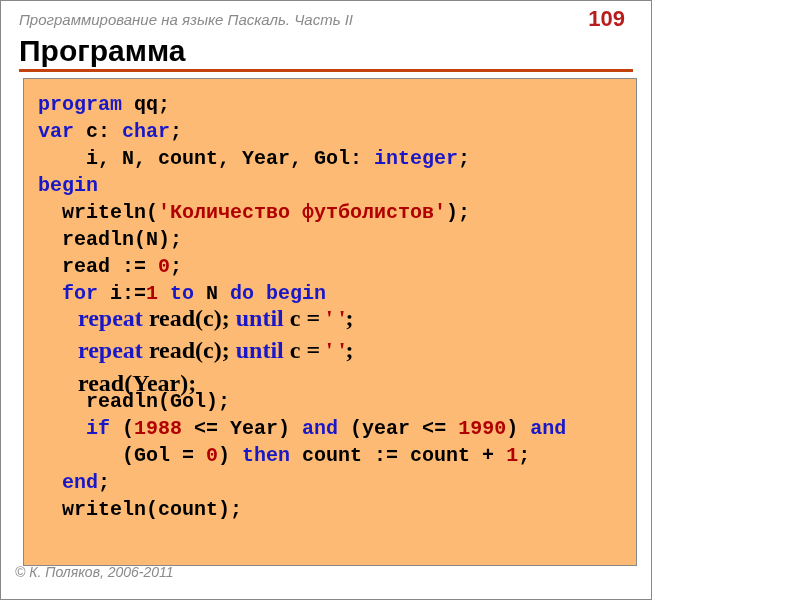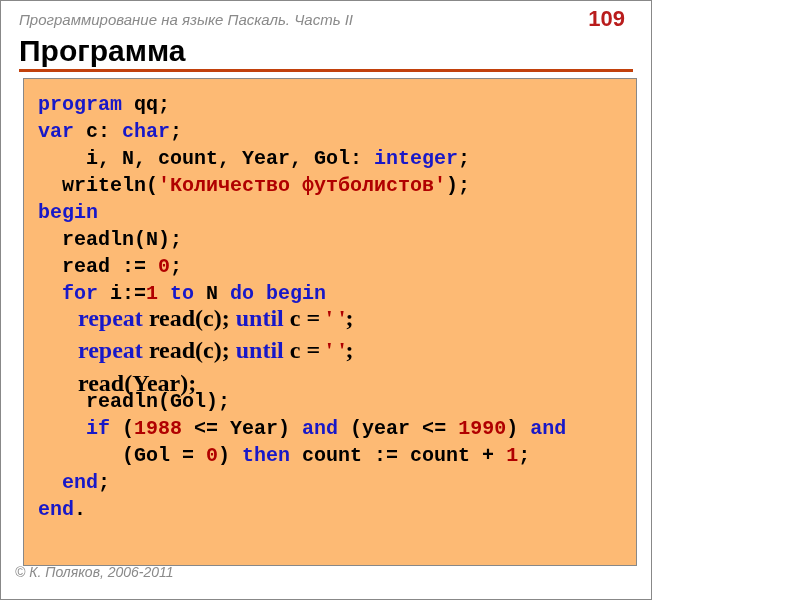--- a/index.html
+++ b/index.html
@@ -102,38 +102,38 @@
     <div class="header-title">Программирование на языке Паскаль. Часть II</div>
     <div class="page-number">109</div>
   </div>
 
   <div class="section-title">Программа</div>
 
   <div class="code-area">
     <div class="line"><span class="kw">program</span><span> qq;</span></div>
     <div class="line"><span class="kw">var</span><span> c: </span><span class="kw">char</span><span>;</span></div>
     <div class="line"><span>    i, N, count, Year, Gol: </span><span class="kw">integer</span><span>;</span></div>
+    <div class="line"><span class="kw">begin</span></div>
     <div class="line"><span>  writeln(</span><span class="lit">'Количество футболистов'</span><span>);</span></div>
-    <div class="line"><span class="kw">begin</span></div>
     <div class="line"><span>  readln(N);</span></div>
     <div class="line"><span>  read := </span><span class="lit">0</span><span>;</span></div>
     <div class="line"><span>  </span><span class="kw">for</span><span> i:=</span><span class="lit">1</span><span> </span><span class="kw">to</span><span> N </span><span class="kw">do begin</span></div>
 
     <div class="highlight-box"></div>
     <div class="overlay-lines">
       <div class="line"><span class="kw">repeat</span><span> read(c); </span><span class="kw">until</span><span> c = </span><span class="lit">' '</span><span>;</span></div>
       <div class="line"><span class="kw">repeat</span><span> read(c); </span><span class="kw">until</span><span> c = </span><span class="lit">' '</span><span>;</span></div>
       <div class="line"><span>read(Year);</span></div>
     </div>
 
     <div class="line" style="visibility:hidden">x</div>
     <div class="line" style="visibility:hidden">x</div>
     <div class="line" style="visibility:hidden">x</div>
 
     <div class="line"><span>    readln(Gol);</span></div>
     <div class="line"><span>    </span><span class="kw">if</span><span> (</span><span class="lit">1988</span><span> &lt;= Year) </span><span class="kw">and</span><span> (year &lt;= </span><span class="lit">1990</span><span>) </span><span class="kw">and</span></div>
     <div class="line"><span>       (Gol = </span><span class="lit">0</span><span>) </span><span class="kw">then</span><span> count := count + </span><span class="lit">1</span><span>;</span></div>
     <div class="line"><span>  </span><span class="kw">end</span><span>;</span></div>
-    <div class="line"><span class="kw">end</span><span>.</span></div>
+    <div class="line"><span>  writeln(count);</span></div>
   </div>
 
   <div class="footer">© К. Поляков, 2006-2011</div>
 </div>
 
 </body></html>

